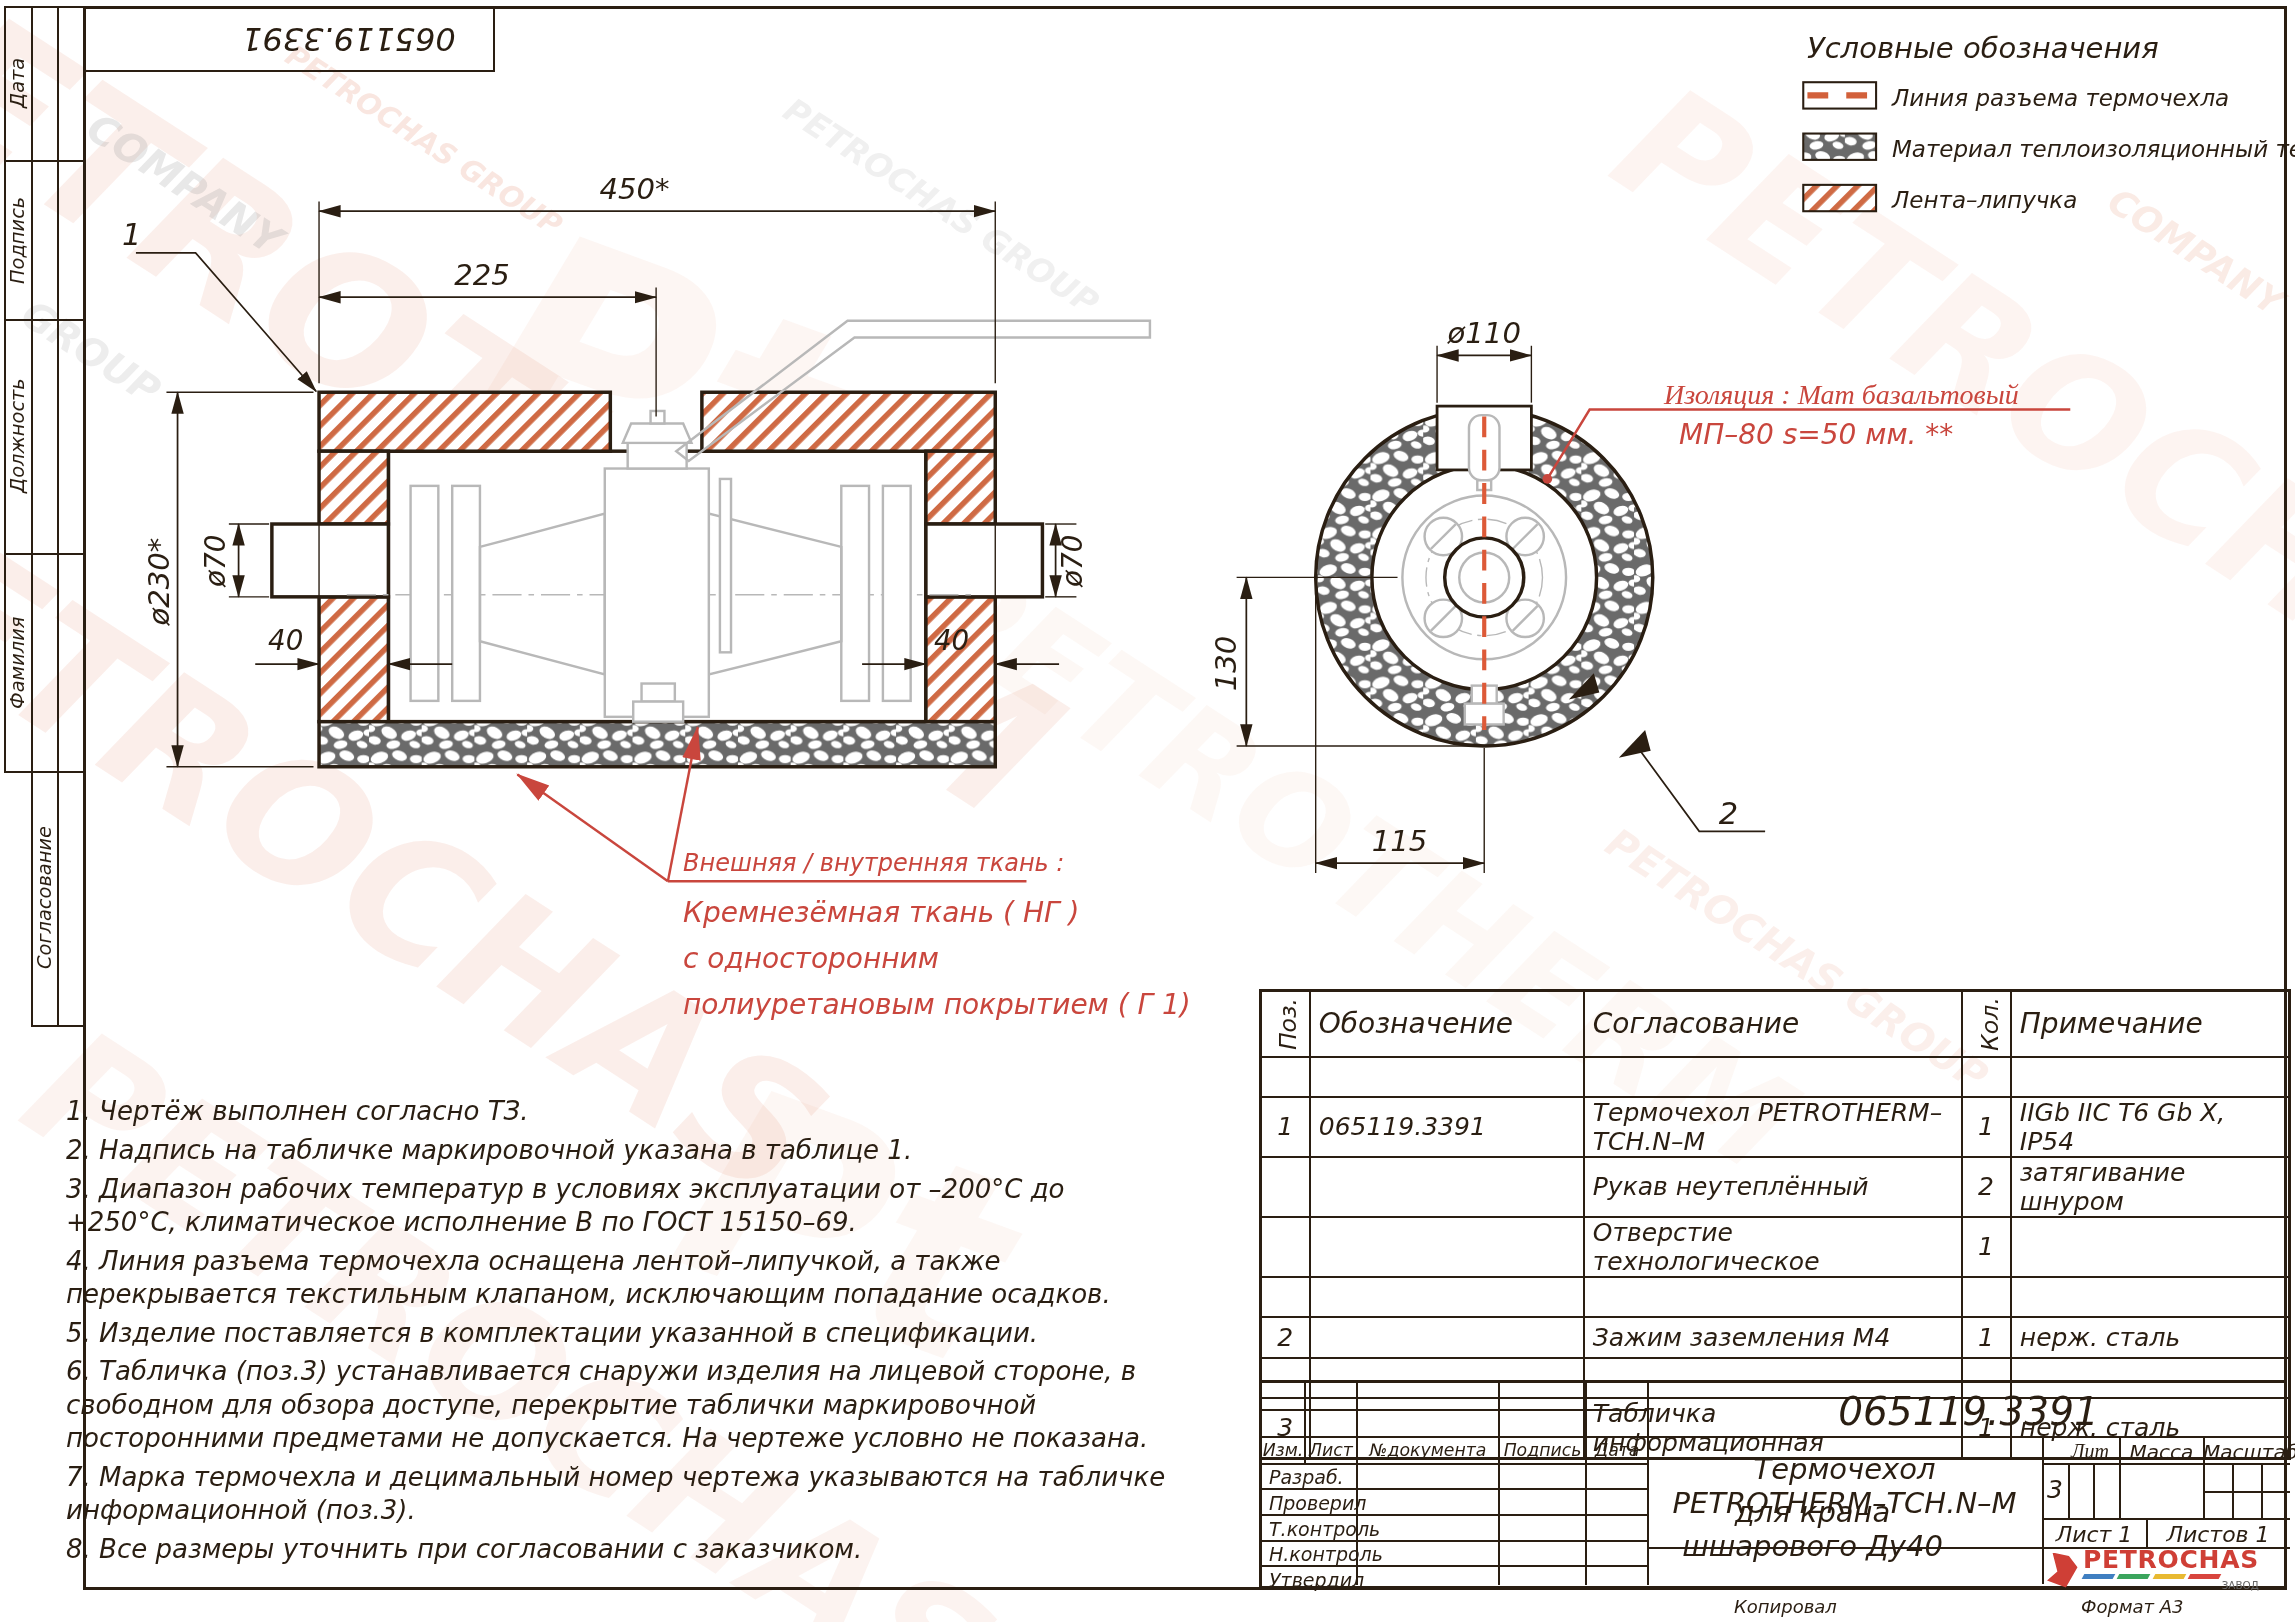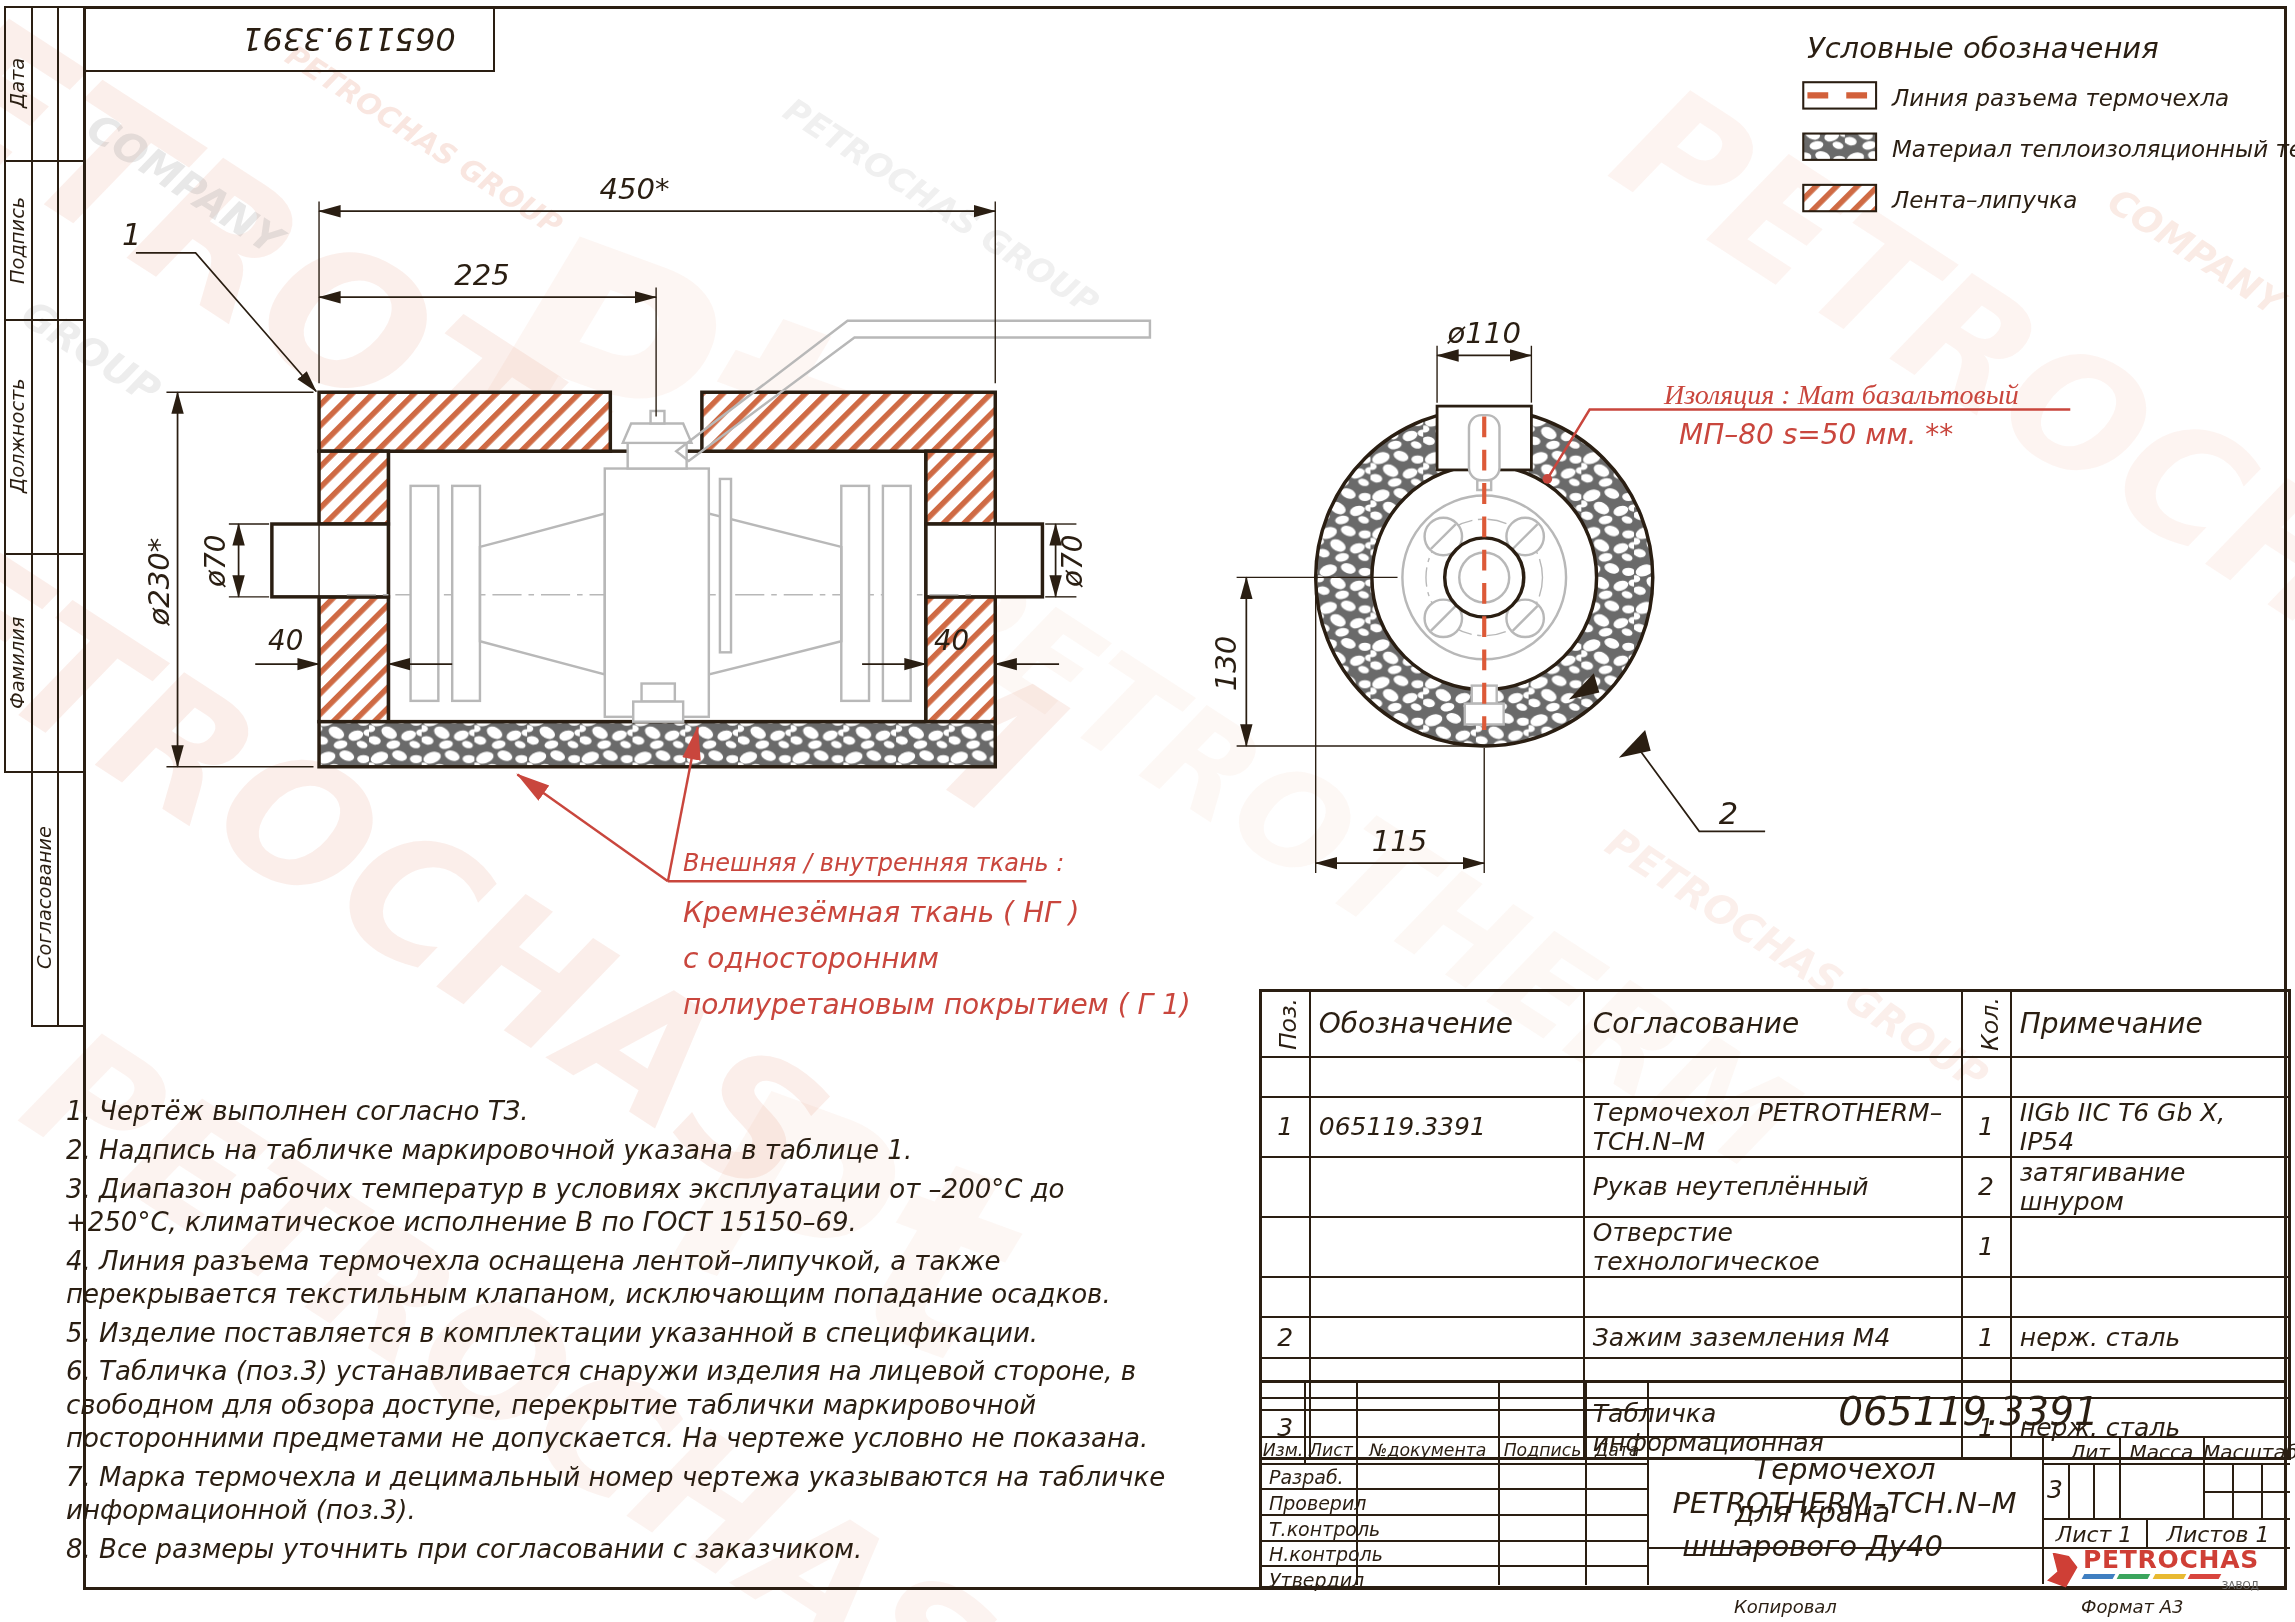--- a/index.html
+++ b/index.html
@@ -402,21 +402,21 @@
     <div class="txt" style="left:96px;top:57px;width:140px;text-align:center;font-size:17.3px;">№документа</div>
     <div class="txt" style="left:238px;top:57px;width:85px;text-align:center;font-size:17.3px;">Подпись</div>
     <div class="txt" style="left:325px;top:57px;width:60px;text-align:center;font-size:17.3px;">Дата</div>
     <div class="txt" style="left:7px;top:83px;font-size:19px;">Разраб.</div>
     <div class="txt" style="left:7px;top:109px;font-size:19px;">Проверил</div>
     <div class="txt" style="left:7px;top:135px;font-size:19px;">Т.контроль</div>
     <div class="txt" style="left:7px;top:160px;font-size:19px;">Н.контроль</div>
     <div class="txt" style="left:7px;top:186px;font-size:19px;">Утвердил</div>
     <div class="txt" style="left:385px;top:69px;width:395px;text-align:center;font-size:29px;white-space:normal;">Термочехол PETROTHERM–TCH.N–M</div>
     <div class="txt" style="left:385px;top:112px;width:331px;text-align:center;font-size:29px;white-space:normal;">для крана шшарового Ду40</div>
-    <div class="txt" style="left:780px;top:57px;width:96px;text-align:center;font-size:20px;">Лит</div>
+    <div class="txt" style="left:780px;top:57px;width:96px;text-align:center;font-size:20px;font-family:Liberation Serif, serif;">Лит</div>
     <div class="txt" style="left:857px;top:57px;width:85px;text-align:center;font-size:20px;">Масса</div>
     <div class="txt" style="left:941px;top:57px;width:87px;text-align:center;font-size:20px;">Масштаб</div>
     <div class="txt" style="left:780px;top:92px;width:26px;text-align:center;font-size:25px;">3</div>
     <div class="txt" style="left:780px;top:139px;width:104px;text-align:center;font-size:22px;">Лист 1</div>
     <div class="txt" style="left:884px;top:139px;width:144px;text-align:center;font-size:22px;">Листов  1</div>
 
     <div id="logo">
       <div class="glyph"></div>
       <div>
         <div class="lname">PETROCHAS</div>

